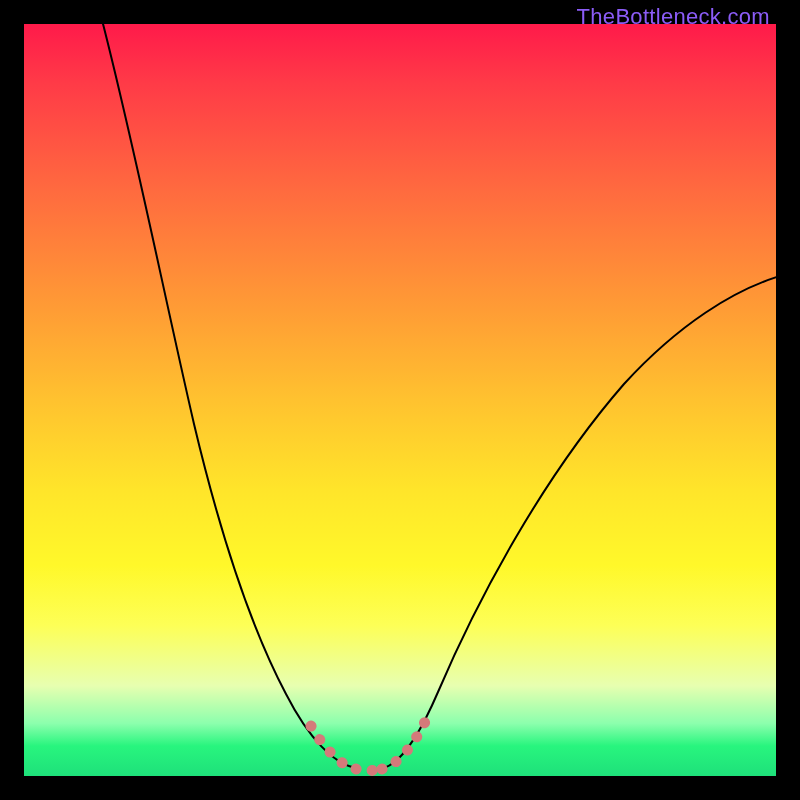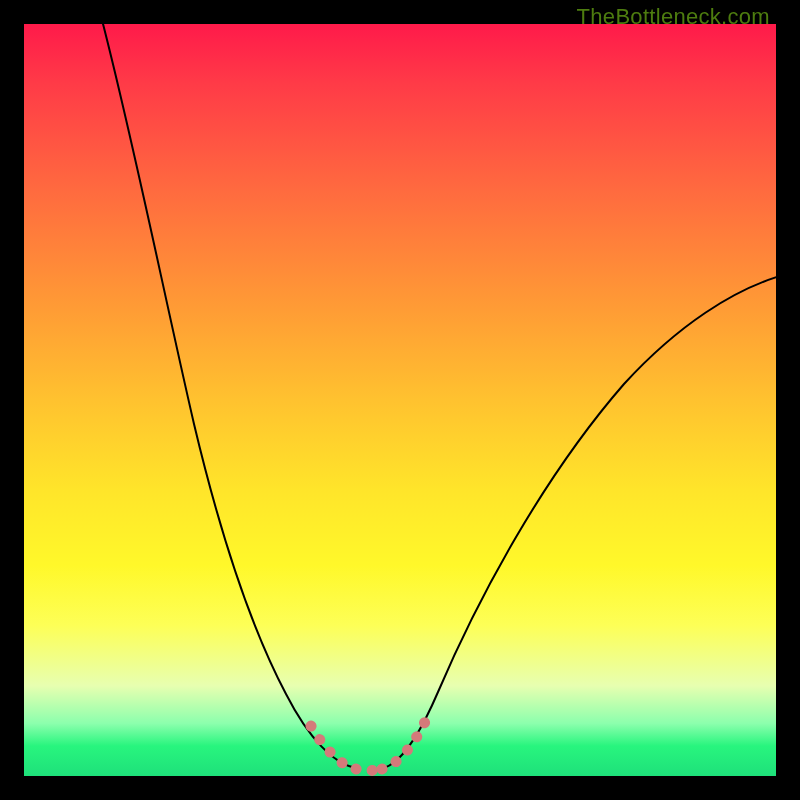--- a/index.html
+++ b/index.html
@@ -31,21 +31,21 @@
       #8cffad 93%,
       #28f57e 96%,
       #1ee07a 100%
     );
     overflow: hidden;
   }
   .watermark {
     position: absolute;
     top: 4px;
     right: 30px;
-    color: #4d7c0f;
+    color: #8b5cf6;
     font-size: 22px;
     font-weight: 500;
     letter-spacing: 0.3px;
     user-select: none;
   }
   svg.chart {
     position: absolute;
     left: 0;
     top: 0;
     width: 752px;

